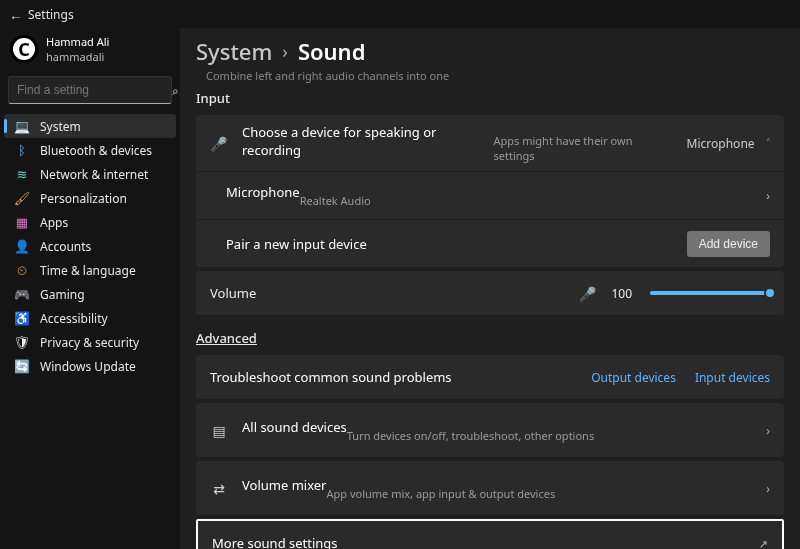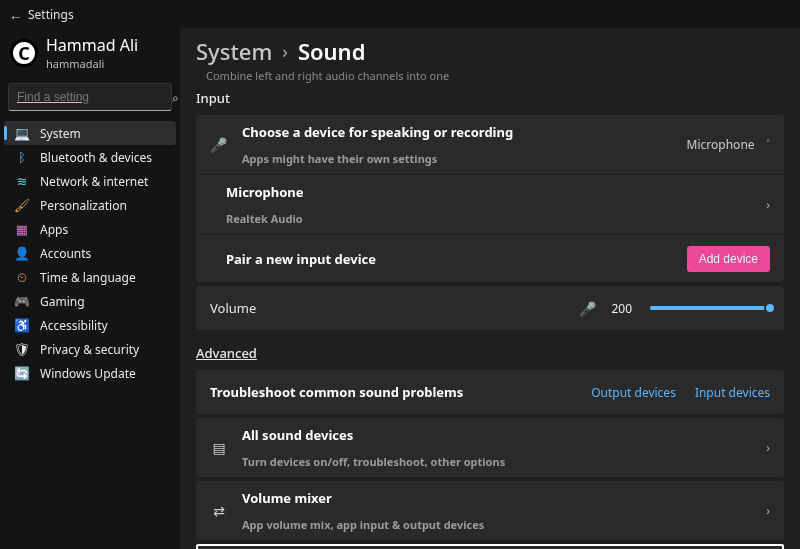--- a/index.html
+++ b/index.html
@@ -47,41 +47,40 @@
     padding: 2px 10px 8px 10px;
     gap: 8px;
   }
   .avatar {
     width: 28px; height: 28px; border-radius: 50%;
     background: #fff;
     display:flex;align-items:center;justify-content:center;
     color:#000;font-weight:700;font-size:18px;
     border: 3px solid #000;
   }
-  .acct-text .name { font-size: 16px; color: #fff; }
+  .acct-text .name { font-size: 11px; color: #fff; }
   .acct-text .handle { font-size: 11px; color: #bbb; }
   .search {
     margin: 4px 8px 8px 8px;
     background: #232323;
     border: 1px solid #333;
     border-bottom: 1px solid #aaa;
     height: 28px;
     display: flex;
     align-items: center;
     padding: 0 8px;
     border-radius: 3px;
   }
   .search input {
     flex: 1;
     background: transparent;
     border: none;
     outline: none;
     color: #f9a8d4;
     font-size: 12px;
-    text-decoration: underline;
   }
   .search .sicon { color: #ccc; font-size: 12px; }
   .nav { display:flex; flex-direction:column; padding: 2px 0; }
   .nav-item {
     display:flex; align-items:center;
     height: 24px;
     padding: 0 0 0 10px;
     margin: 0 4px;
     border-radius: 3px;
     font-size: 12px;
@@ -134,27 +133,27 @@
     padding: 8px 14px;
     gap: 14px;
   }
   .row + .row { border-top: 1px solid #1f1f1f; }
   .row.sub { min-height: 48px; padding-left: 30px; }
   .ricon {
     width: 18px;
     display:flex;align-items:center;justify-content:center;
     color:#ccc; font-size:14px;
   }
-  .rtext { flex:1; display:flex; flex-direction:column;font-weight:bold; }
+  .rtext { flex:1; display:flex; flex-direction:row; }
   .rtitle { font-size: 13px; color:#fff; }
   .rsub { font-size: 11px; color:#9a9a9a; margin-top:10px; }
   .rtrail { display:flex; align-items:center; gap:12px; color:#ccc; font-size:12px; }
   .chev { color:#aaa; font-size:12px; }
   .btn {
-    background:#ec4899; color:#eee; border:none;
+    background:#737373; color:#eee; border:none;
     padding:6px 12px; font-size:12px; border-radius:3px;
   }
   .vol-row {
     display:flex; align-items:center;
     height: 44px;
     padding: 0 14px;
     gap: 14px;
   }
   .vol-row .label { flex: 0 0 auto; font-size:13px; }
   .vol-spacer { flex:1; }
@@ -287,21 +286,21 @@
           <button class="btn">Add device</button>
         </div>
       </div>
     </div>
 
     <div class="card">
       <div class="vol-row">
         <span class="label">Volume</span>
         <span class="vol-spacer"></span>
         <span class="ricon">🎤</span>
-        <span class="vol-num">200</span>
+        <span class="vol-num">100</span>
         <div class="slider">
           <div class="fill"></div>
             <div class="thumb"></div>
         </div>
       </div>
     </div>
 
     <div class="section-header" style="margin-top:14px;text-decoration:underline;">Advanced</div>
 
     <div class="card">

